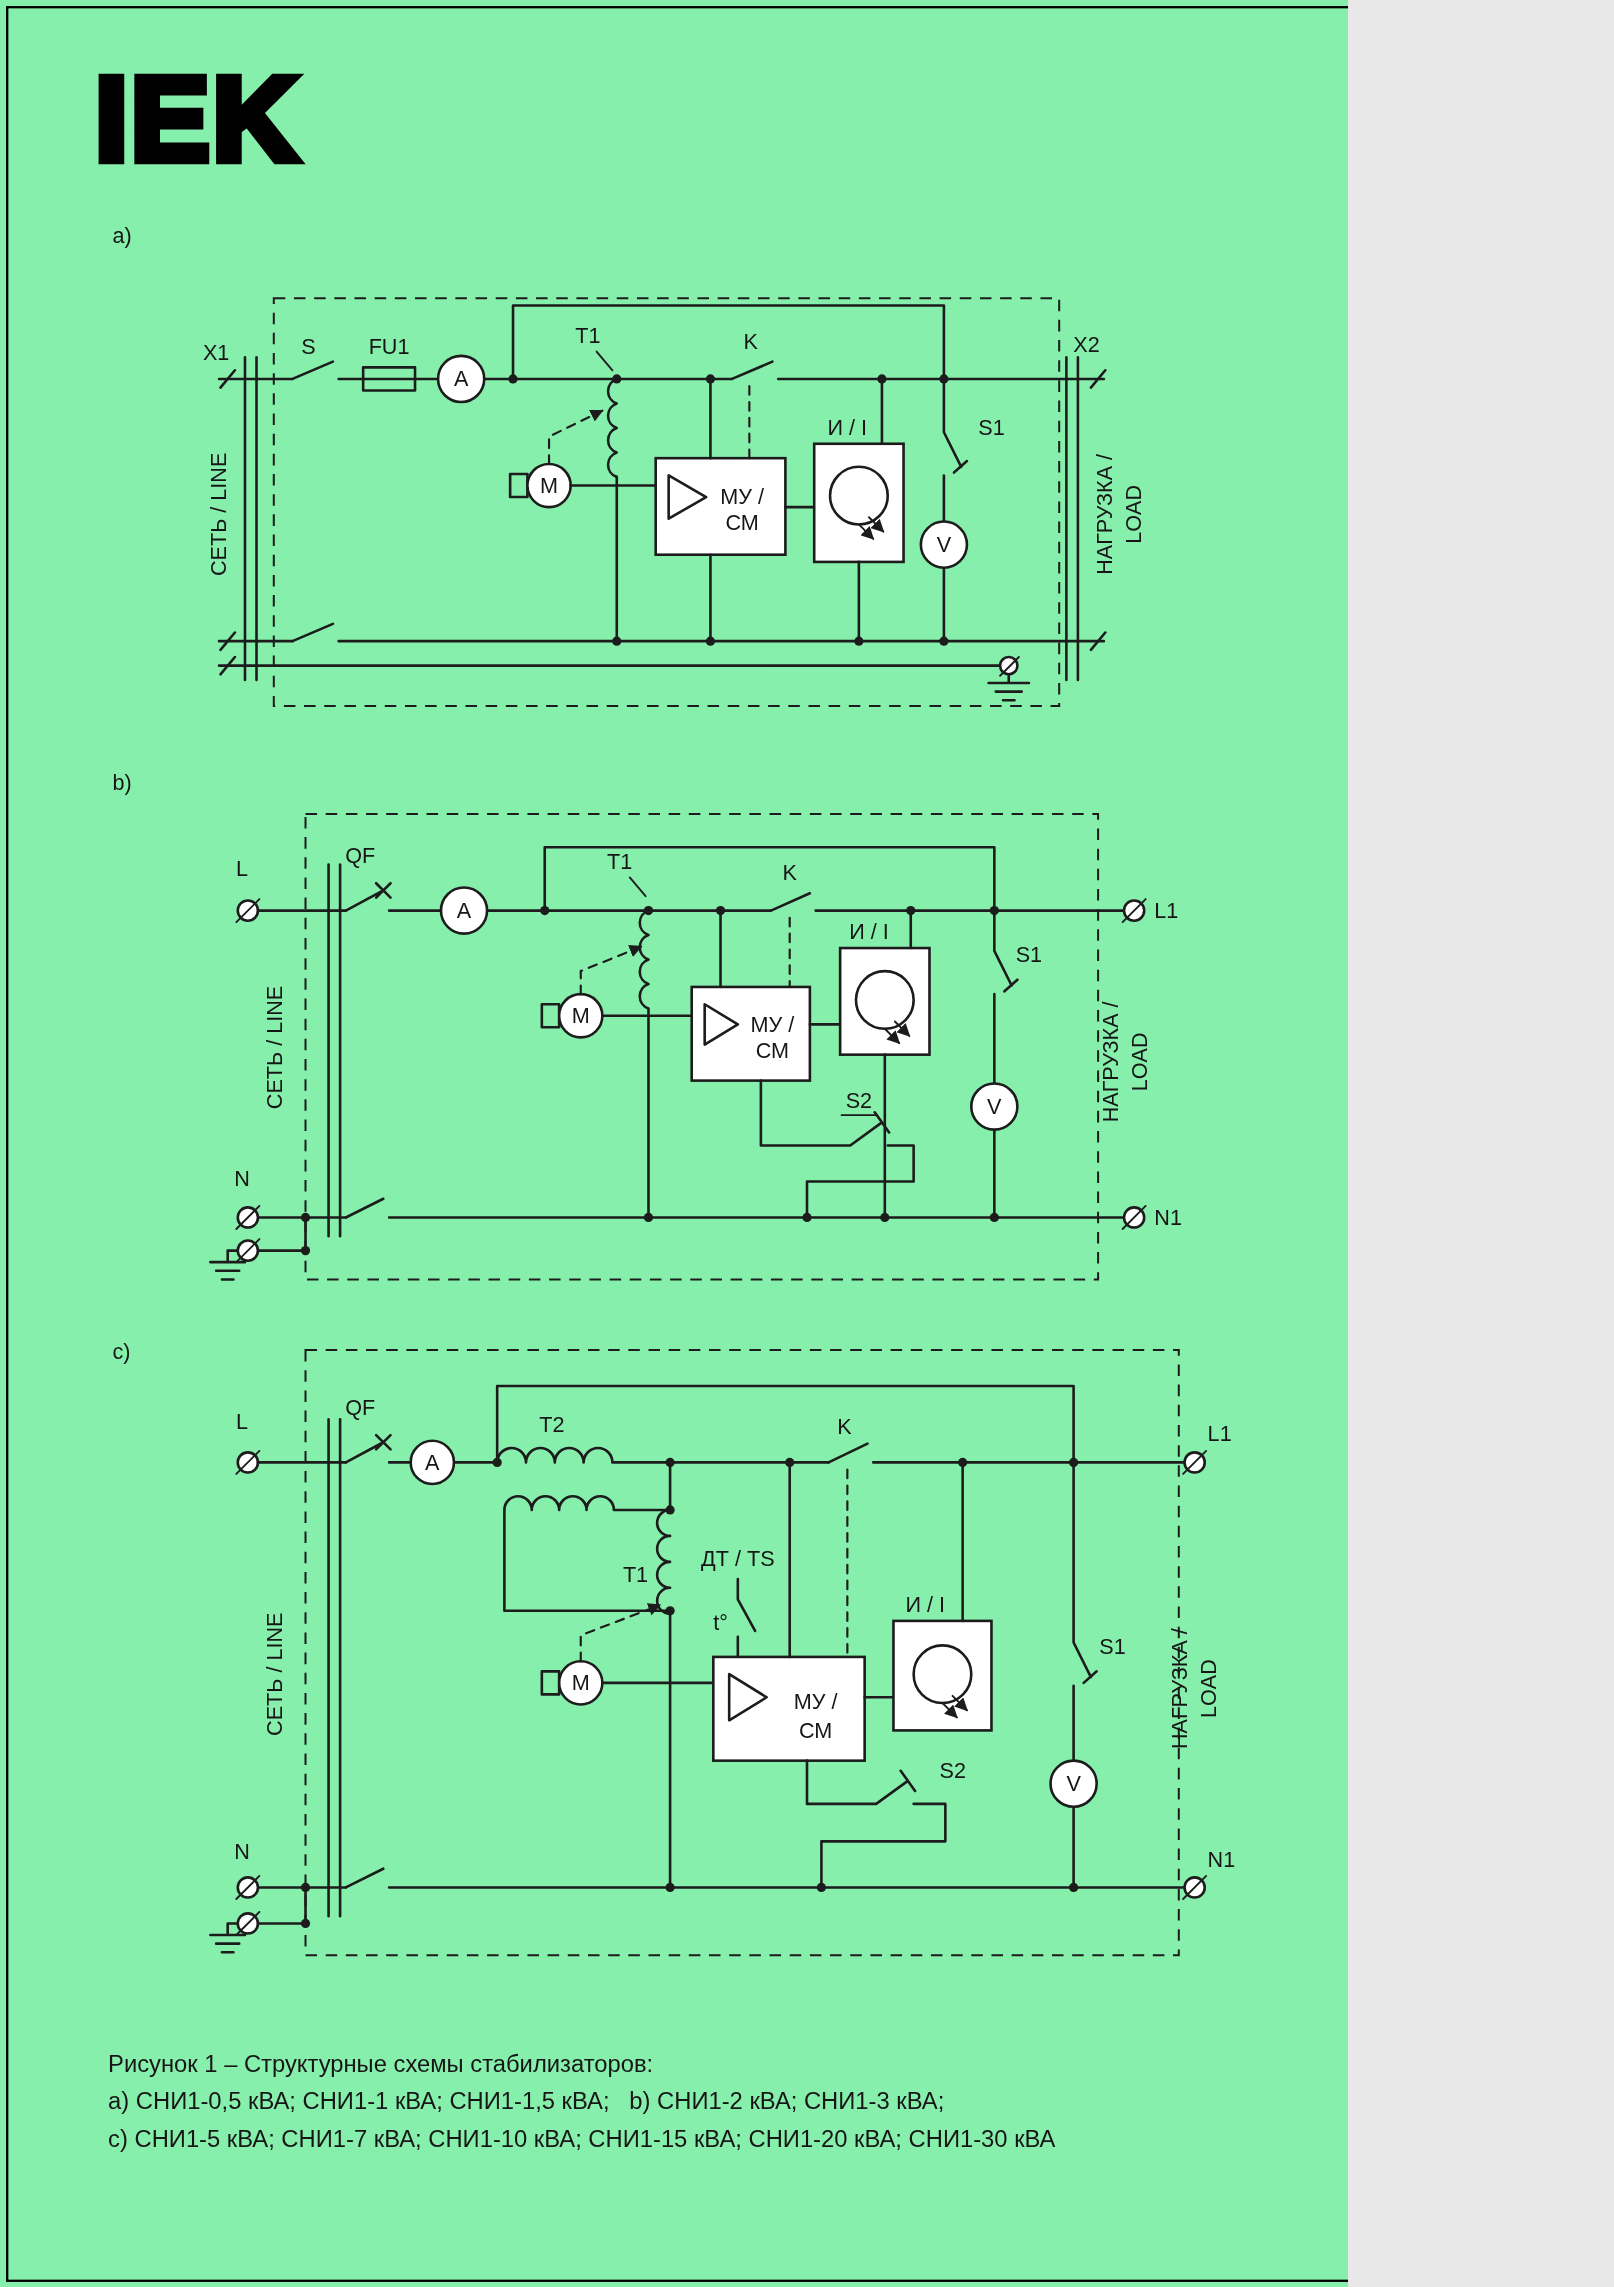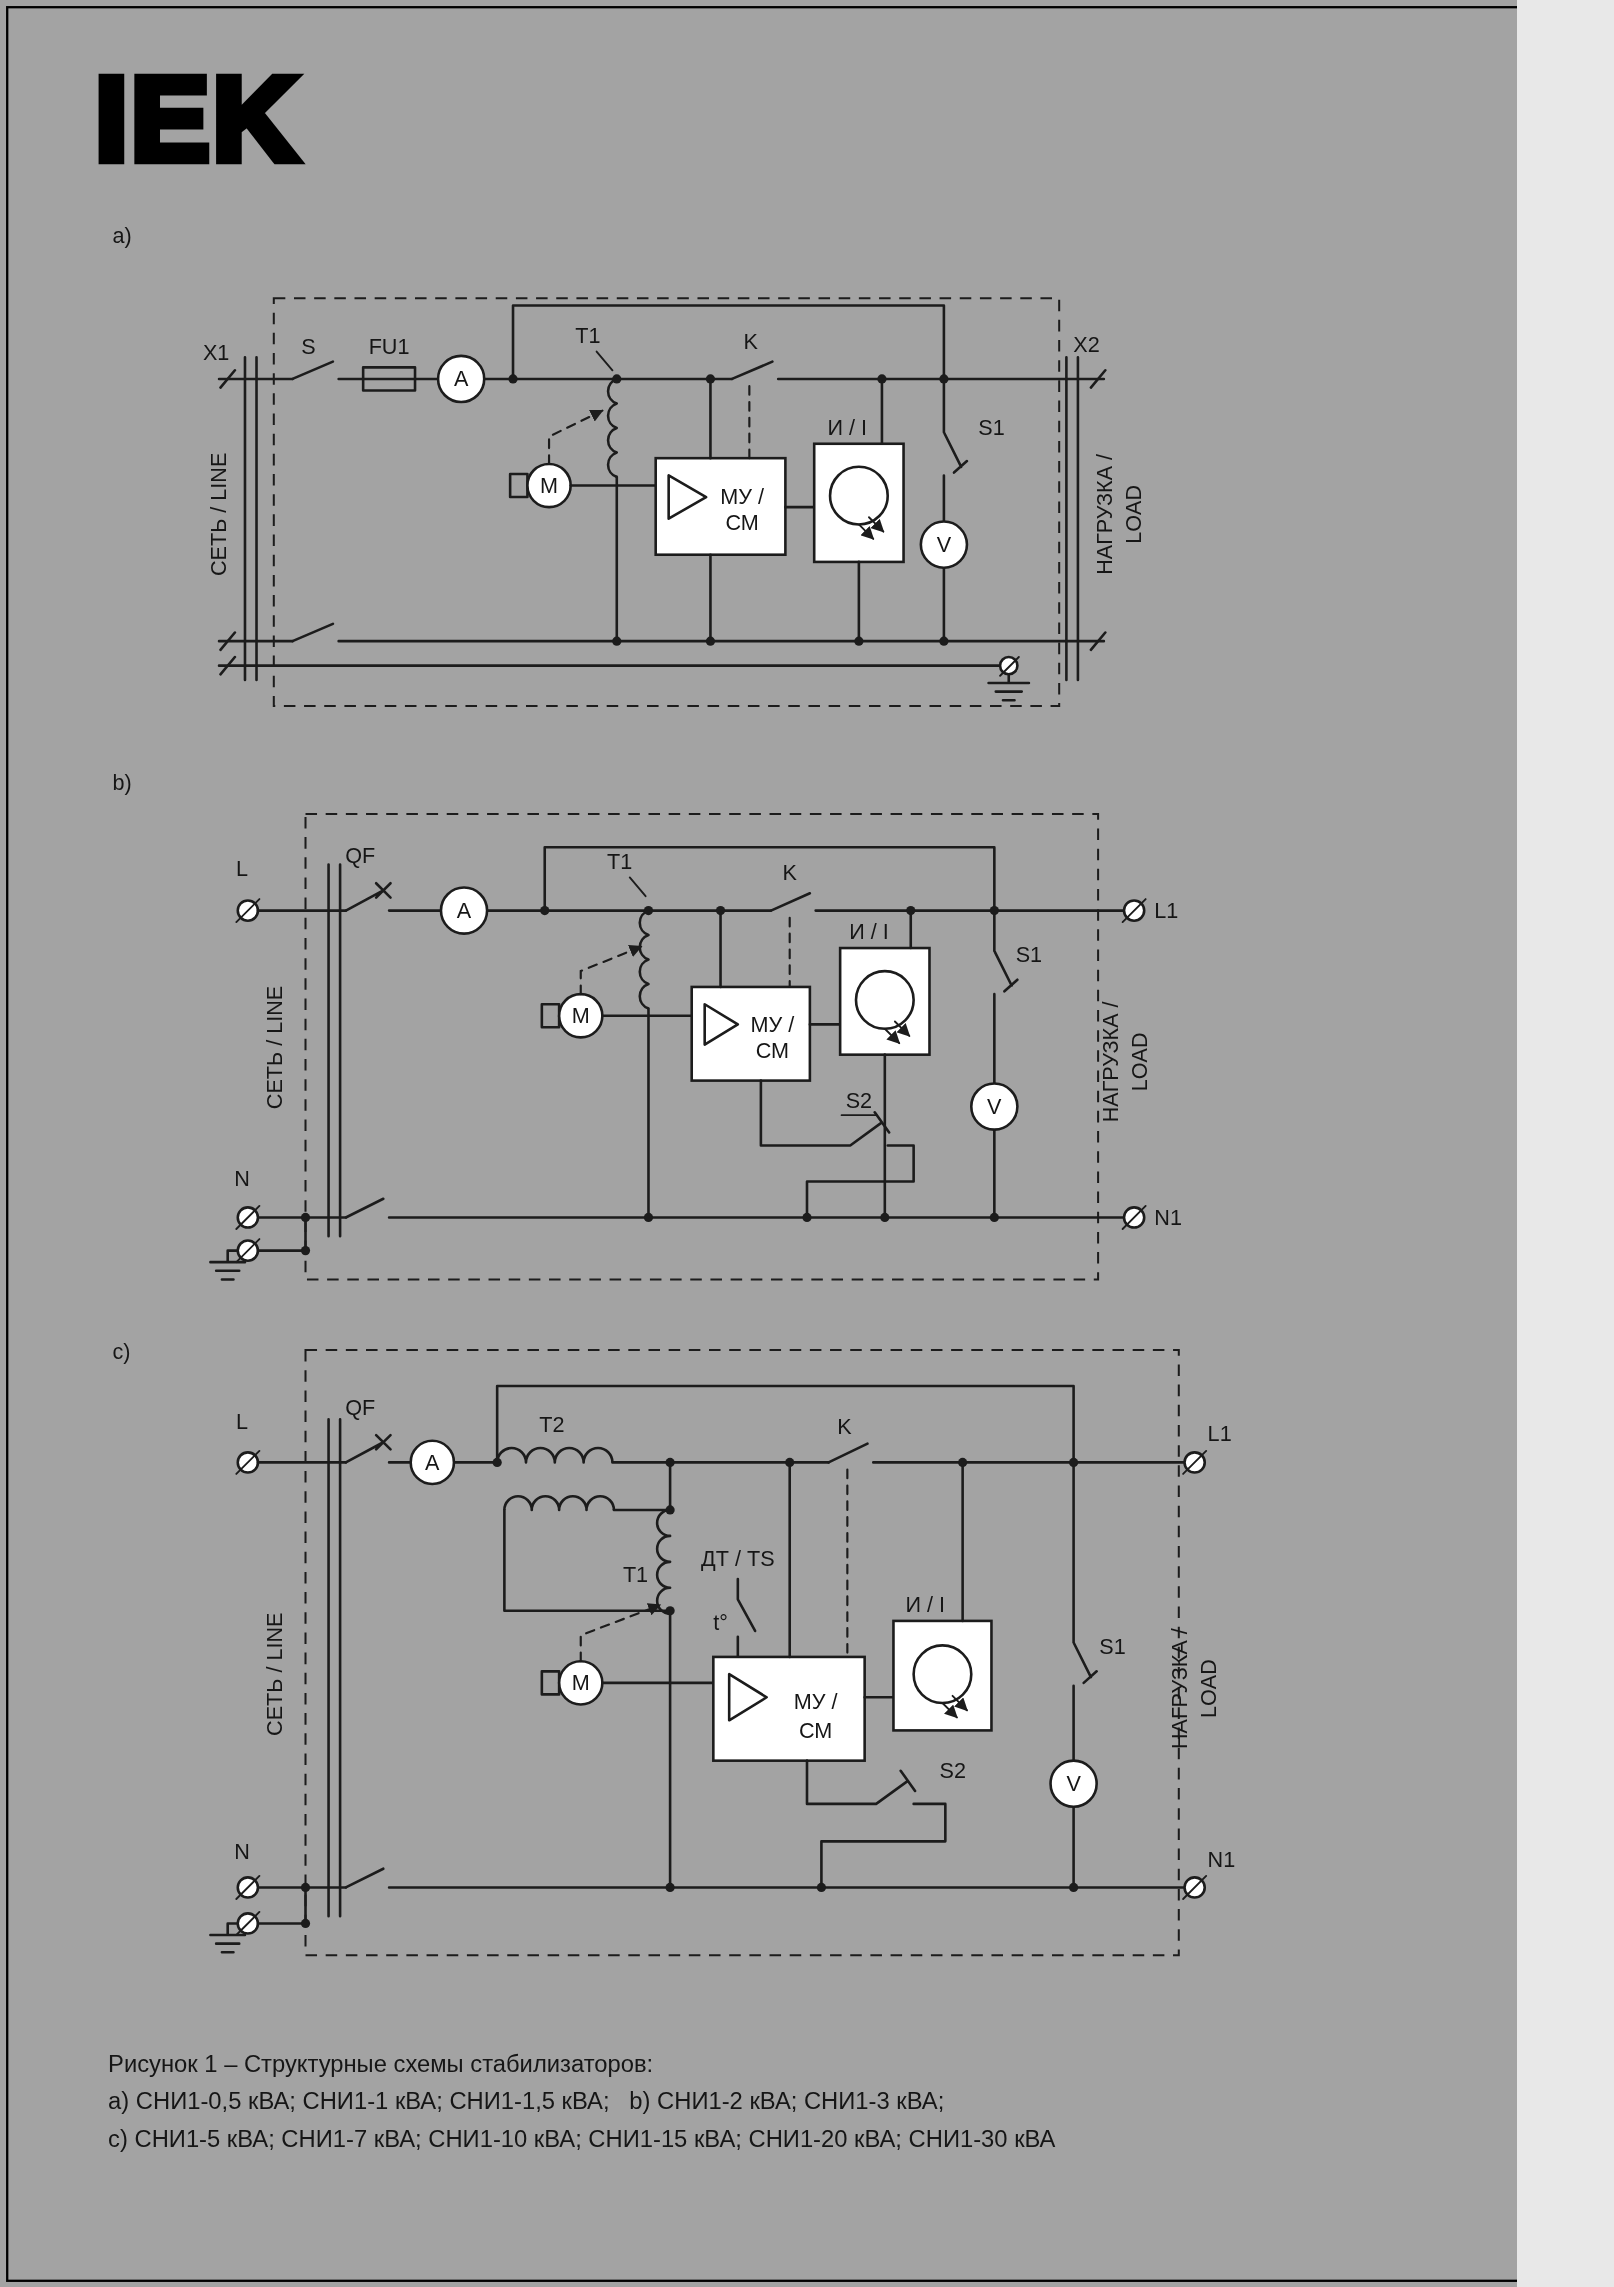--- a/index.html
+++ b/index.html
@@ -1,16 +1,16 @@
 <!DOCTYPE html>
 <html style="font-size:14.8px"><head>
 <meta charset="utf-8">
 <style>
   html,body{margin:0;padding:0;background:#e8e8e8;}
-  .page{position:relative;width:1517px;height:2288px;background:#a3a3a3;overflow:hidden;}
+  .page{position:relative;width:1348px;height:2288px;background:#86efac;overflow:hidden;}
   svg{position:absolute;left:0;top:0;}
   svg text{font-family:"Liberation Sans","DejaVu Sans",sans-serif;fill:#161616;}
   .lbl{font-size:15px;}
   .cap{font-size:16.5px;}
   .logo{font-size:82px;font-weight:bold;fill:#000;stroke:#000;stroke-width:6px;letter-spacing:2px;}
   .w{fill:none;stroke:#1c1c1c;stroke-width:1.8px;stroke-linecap:round;stroke-linejoin:round;}
   .thin{stroke-width:1.3px;}
   .dsh{fill:none;stroke:#1c1c1c;stroke-width:1.5px;stroke-dasharray:6 5;stroke-linecap:round;}
   .dbox{fill:none;stroke:#1c1c1c;stroke-width:1.4px;stroke-dasharray:8 6;}
   .cmp{fill:#ffffff;stroke:#1c1c1c;stroke-width:1.8px;}

